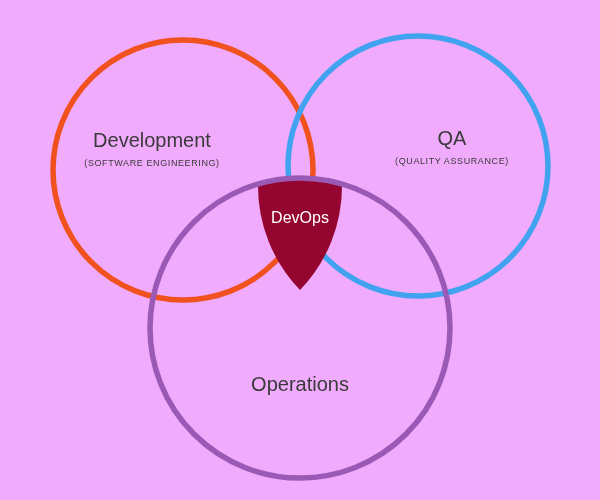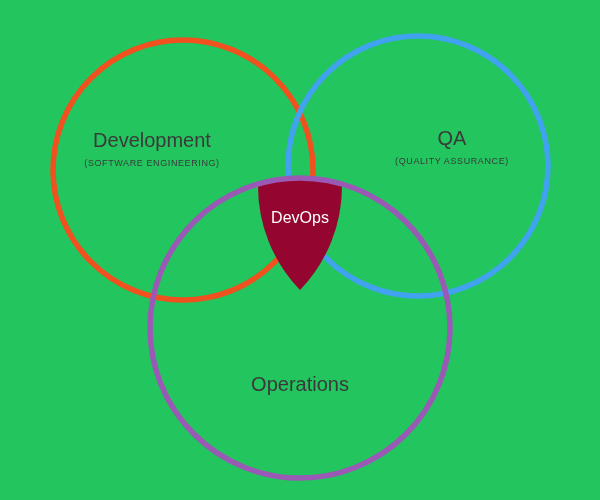--- a/index.html
+++ b/index.html
@@ -8,21 +8,21 @@
     background: #ffffff;
     width: 600px;
     height: 500px;
     overflow: hidden;
     font-family: "Liberation Sans", "DejaVu Sans", sans-serif;
   }
   .stage {
     position: relative;
     width: 600px;
     height: 500px;
-    background: #22c55e;
+    background: #f0abfc;
   }
   svg { display: block; }
   .main-label {
     font-size: 20px;
     font-weight: 400;
     fill: #3a3a3a;
     text-anchor: middle;
   }
   .sub-label {
     font-size: 9px;

